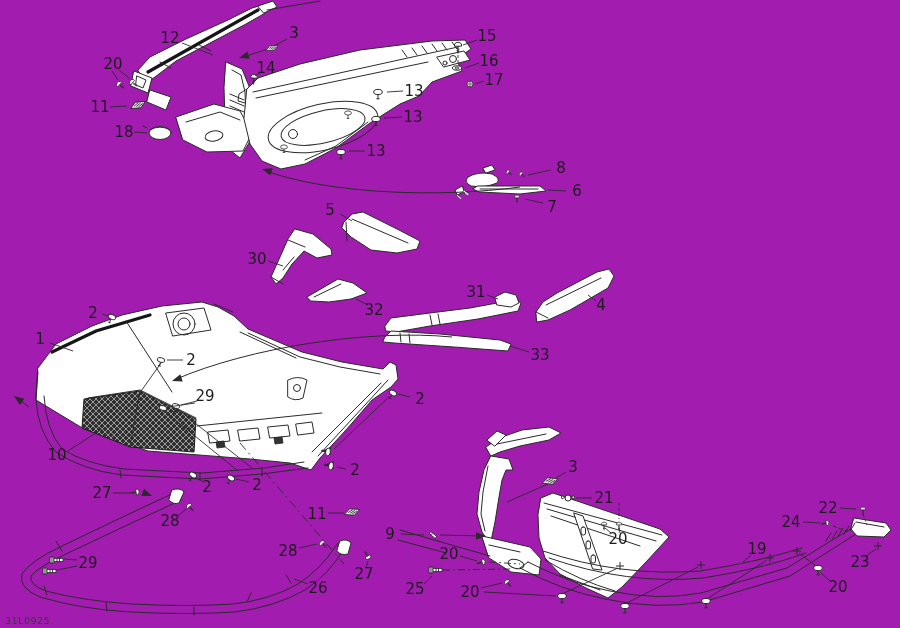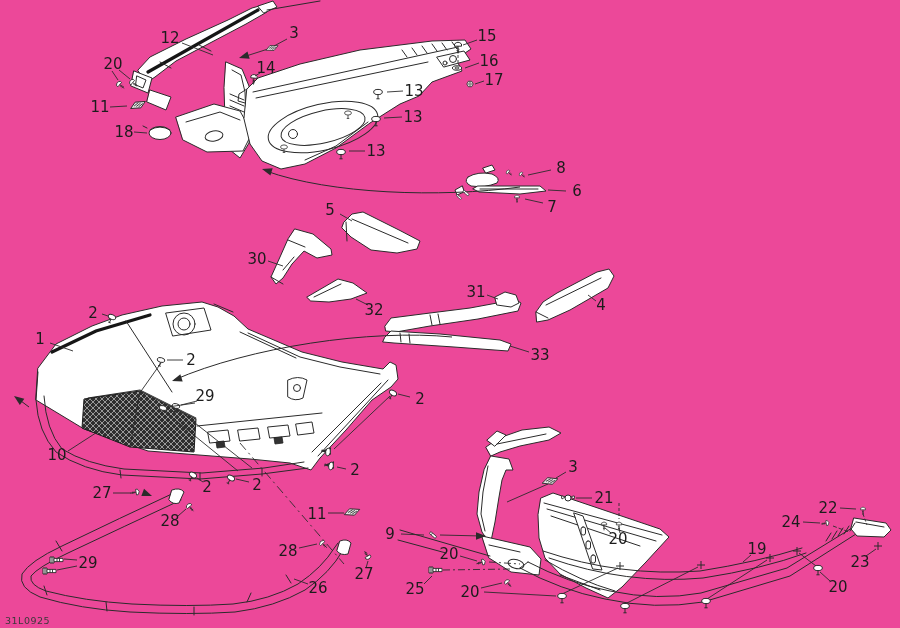--- a/index.html
+++ b/index.html
@@ -1,16 +1,16 @@
 <!DOCTYPE html>
 <html><head>
 <meta charset="utf-8">
 <style>
   html,body{margin:0;padding:0;background:#fff;}
-  .stage{position:relative;width:900px;height:628px;background:#ec4899;overflow:hidden;
+  .stage{position:relative;width:900px;height:628px;background:#a21caf;overflow:hidden;
          font-family:"DejaVu Sans","Liberation Sans",sans-serif;}
   svg{position:absolute;left:0;top:0;}
   .ln{stroke:#2b2b2b;stroke-width:1;fill:none;stroke-linejoin:round;stroke-linecap:round;}
   .lnw{stroke:#2b2b2b;stroke-width:1;fill:#ffffff;stroke-linejoin:round;stroke-linecap:round;}
   .hv{stroke:#161616;stroke-width:3.2;fill:none;stroke-linecap:round;}
   .dk{stroke:#222;stroke-width:.8;fill:#333;}
   .callout-text{font-family:"DejaVu Sans","Liberation Sans",sans-serif;font-size:15px;fill:#1c1c1c;}
   .code-text{font-family:"DejaVu Sans","Liberation Sans",sans-serif;font-size:9.5px;fill:#3a3a3a;letter-spacing:.5px;}
 </style>
 </head>

